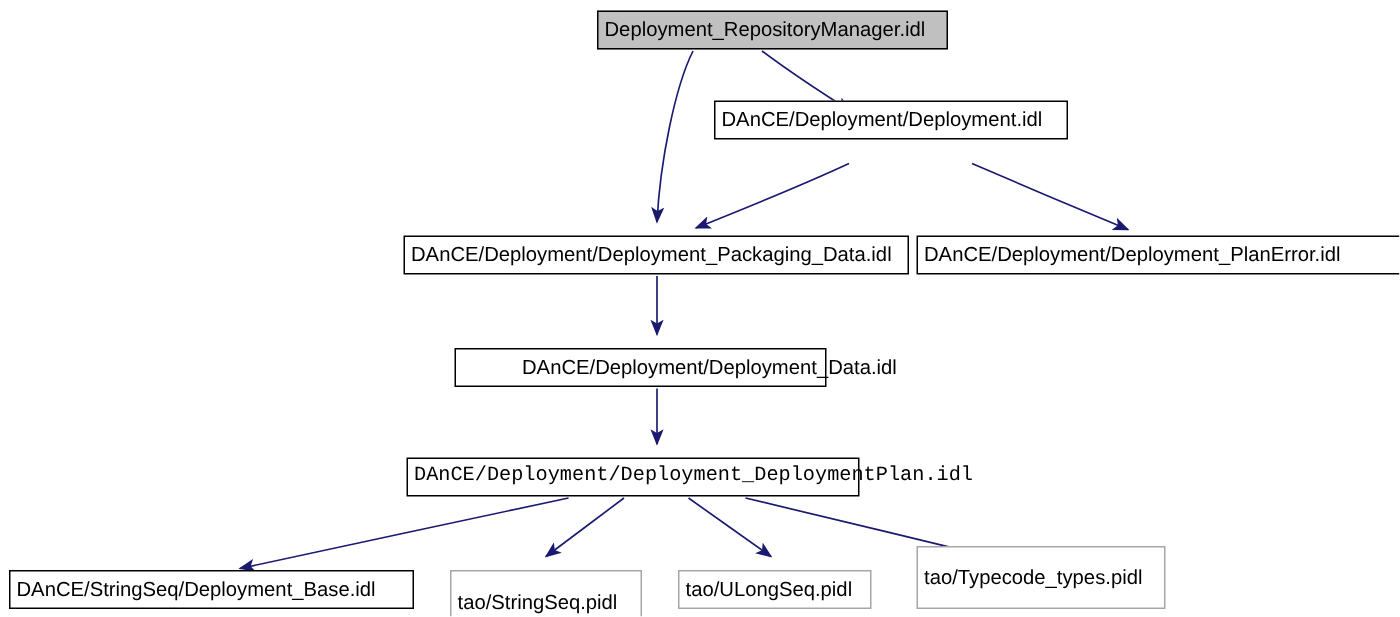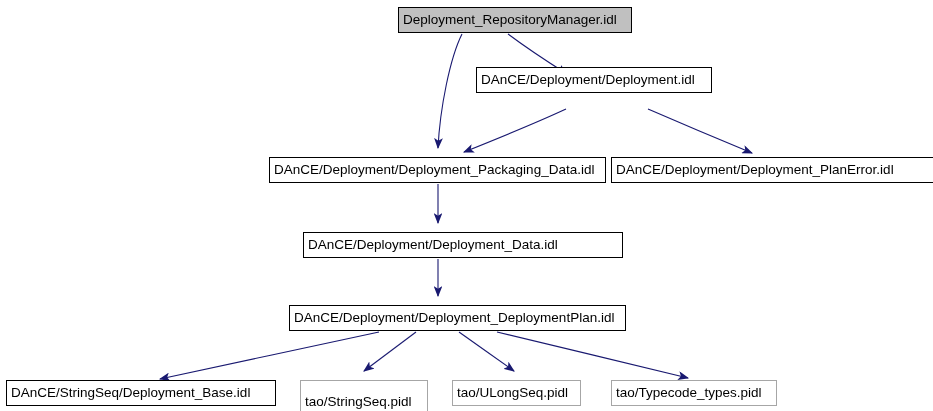--- a/index.html
+++ b/index.html
@@ -81,33 +81,33 @@
       </div>
       <div class="node-box" style="left: 476px; top: 67px; width: 236px; height: 26px;">
         <span class="node-label">DAnCE/Deployment/Deployment.idl</span>
       </div>
       <div class="node-box" style="left: 269px; top: 157px; width: 337px; height: 26px;">
         <span class="node-label">DAnCE/Deployment/Deployment_Packaging_Data.idl</span>
       </div>
       <div class="node-box" style="left: 611px; top: 157px; width: 348px; height: 26px;">
         <span class="node-label">DAnCE/Deployment/Deployment_PlanError.idl</span>
       </div>
-      <div class="node-box" style="left: 303px; top: 232px; width: 320px; height: 26px;">
+      <div class="node-box" style="left: 303px; top: 232px; width: 248px; height: 26px; padding-left: 40px;">
         <span class="node-label">DAnCE/Deployment/Deployment_Data.idl</span>
       </div>
-      <div class="node-box" style="left: 289px; top: 305px; width: 337px; height: 26px;">
+      <div class="node-box" style="left: 271px; top: 305px; width: 302px; height: 26px; font-family: Liberation Mono, monospace;">
         <span class="node-label">DAnCE/Deployment/Deployment_DeploymentPlan.idl</span>
       </div>
       <div class="node-box" style="left: 6px; top: 380px; width: 270px; height: 26px;">
         <span class="node-label">DAnCE/StringSeq/Deployment_Base.idl</span>
       </div>
       <div class="node-box soft" style="left: 300px; top: 380px; width: 128px; height: 43px;">
         <span class="node-label">tao/StringSeq.pidl</span>
       </div>
       <div class="node-box soft" style="left: 452px; top: 380px; width: 129px; height: 26px;">
         <span class="node-label">tao/ULongSeq.pidl</span>
       </div>
-      <div class="node-box soft" style="left: 611px; top: 380px; width: 166px; height: 26px;">
+      <div class="node-box soft" style="left: 611px; top: 364px; width: 166px; height: 42px;">
         <span class="node-label">tao/Typecode_types.pidl</span>
       </div>
     </div>
 
 </div>
 
 </body></html>

